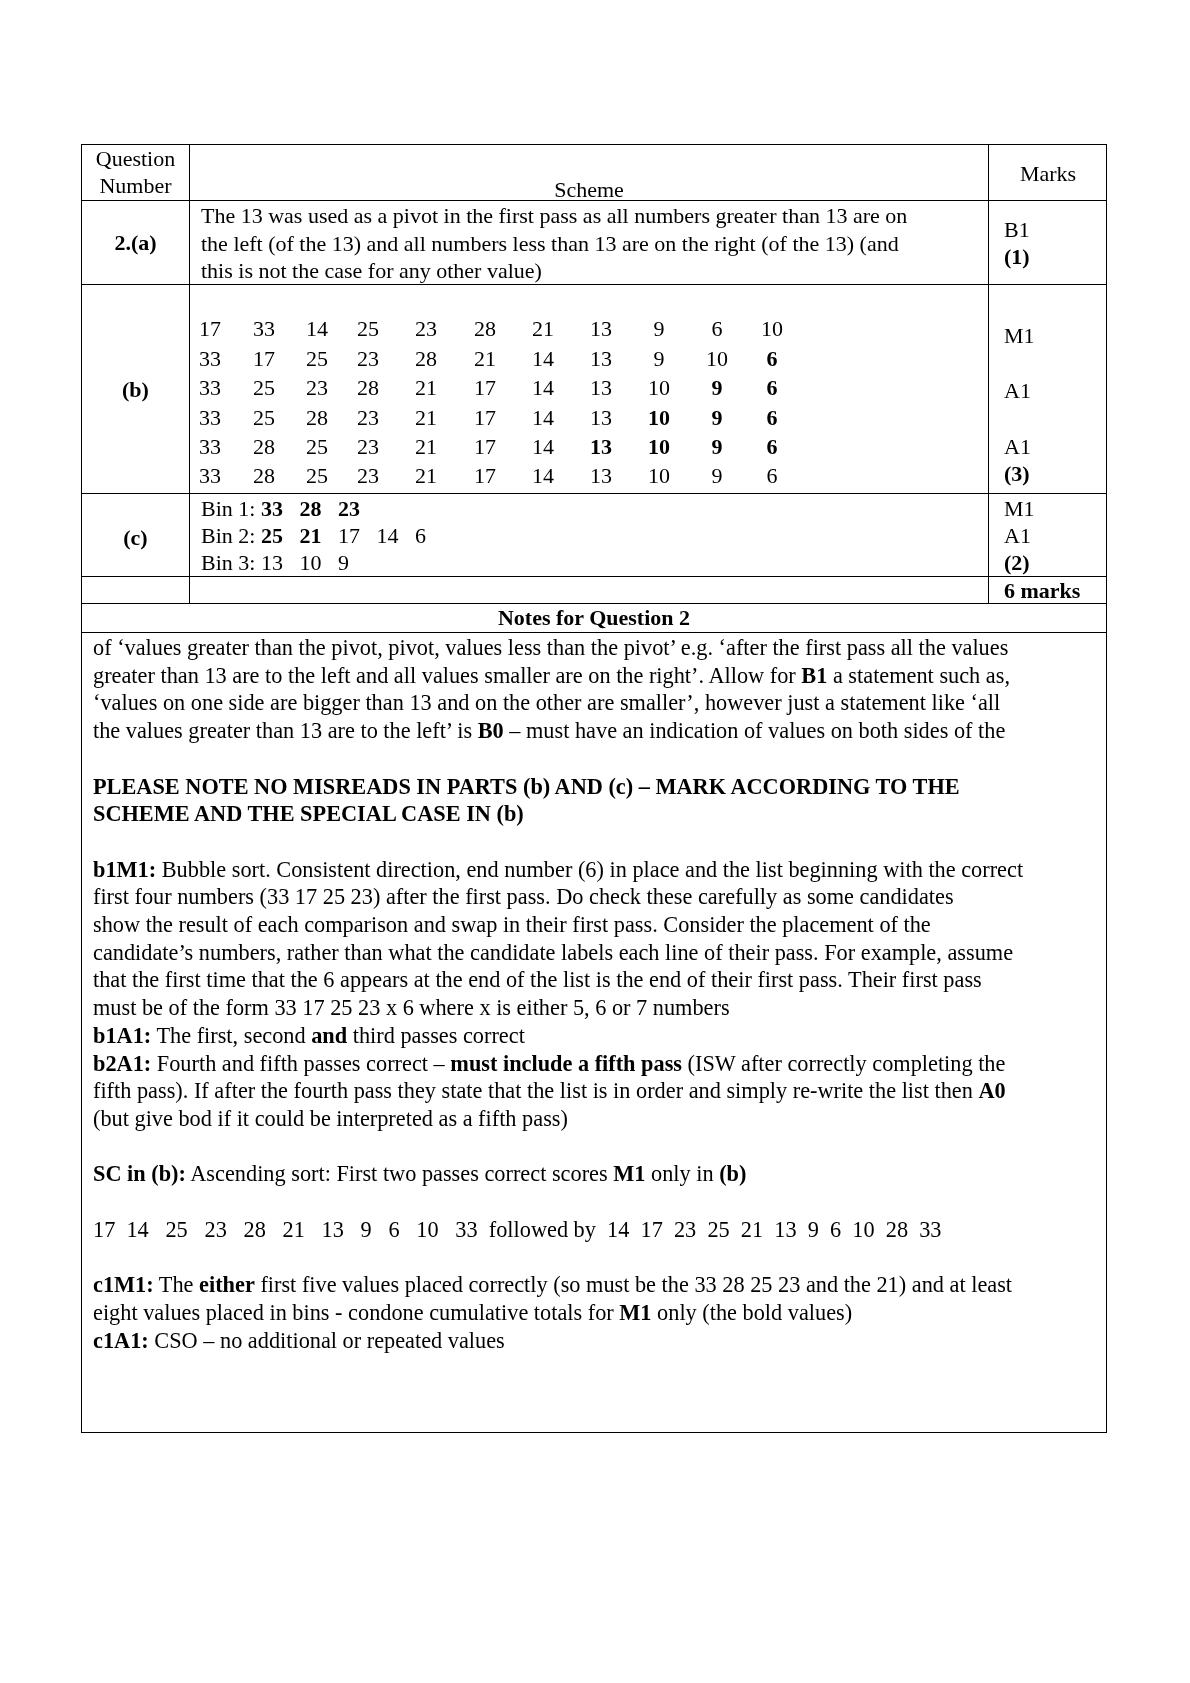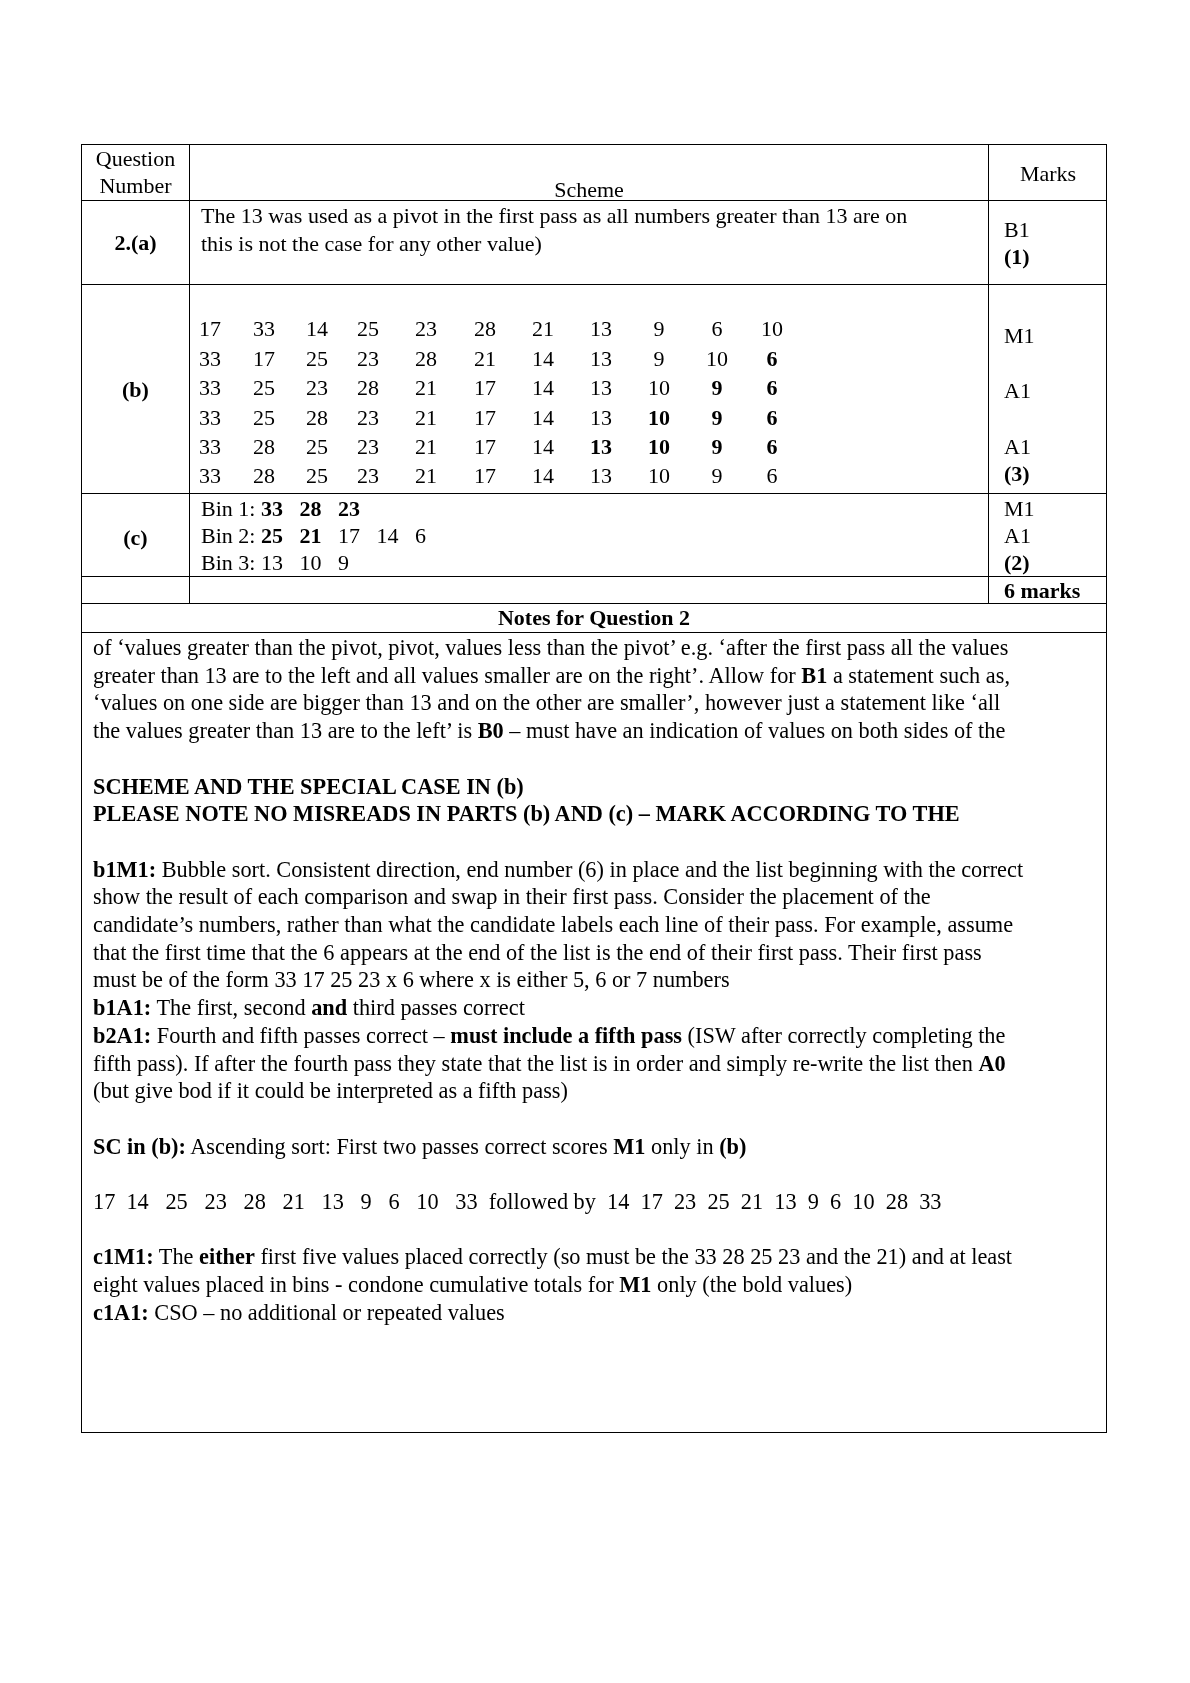--- a/index.html
+++ b/index.html
@@ -38,20 +38,21 @@
   <div class="cell-text center" style="left:82px; top:145px; width:107px; line-height:27px;">
     <div>Question</div>
     <div>Number</div>
   </div>
   <div class="cell-text center" style="left:190px; top:176px; width:798px;">Scheme</div>
   <div class="cell-text center" style="left:989px; top:160px; width:118px;">Marks</div>
 
   <div class="cell-text center b" style="left:82px; top:229px; width:107px;">2.(a)</div>
   <div class="cell-text" style="left:201px; top:202px; width:785px; line-height:27.5px;">
     <div>The 13 was used as a pivot in the first pass as all numbers greater than 13 are on</div>
+    <div>the left (of the 13) and all numbers less than 13 are on the right (of the 13) (and</div>
     <div>this is not the case for any other value)</div>
   </div>
   <div class="cell-text" style="left:1004px; top:216px; line-height:27px;">
     <div>B1</div>
     <div class="b">(1)</div>
   </div>
 
   <div class="cell-text center b" style="left:82px; top:376px; width:107px;">(b)</div>
   <div id="seq-container">
       <div class="seq-row" style="left: 0px; top: 314px;">
@@ -153,24 +154,25 @@
   <div class="cell-text b" style="left:1004px; top:577px;">6 marks</div>
 
   <div class="cell-text center b" style="left:82px; top:604px; width:1024px;">Notes for Question 2</div>
 
   <div class="notes" style="top:634px;">
     <p>of  ‘values greater than the pivot, pivot, values less than the pivot’ e.g. ‘after the first pass all the values</p>
     <p><span>greater than 13 are to the left and all values smaller are on the right’. Allow for </span><span class="b">B1</span><span> a statement such as,</span></p>
     <p>‘values on one side are bigger than 13 and on the other are smaller’,  however just a statement like ‘all</p>
     <p><span>the values greater than 13 are to the left’ is </span><span class="b">B0</span><span> – must have an indication of values on both sides of the</span></p>
     <div class="gap"></div>
+    <p class="b">PLEASE NOTE NO MISREADS IN PARTS (b) AND (c) – MARK ACCORDING TO THE</p>
     <p class="b">SCHEME AND THE SPECIAL CASE IN (b)</p>
-    <p class="b">PLEASE NOTE NO MISREADS IN PARTS (b) AND (c) – MARK ACCORDING TO THE</p>
     <div class="gap"></div>
     <p><span class="b">b1M1:</span><span> Bubble sort. Consistent direction, end number (6) in place and the list beginning with the correct</span></p>
+    <p>first four numbers (33  17  25   23) after the first pass. Do check these carefully as some candidates</p>
     <p>show the result of each comparison and swap in their first pass. Consider the placement of the</p>
     <p>candidate’s numbers, rather than what the candidate labels each line of their pass. For example, assume</p>
     <p>that the first time that the 6 appears at the end of the list is the end of their first pass. Their first pass</p>
     <p>must be of the form 33 17  25  23  x  6 where x is either 5, 6 or 7 numbers</p>
     <p><span class="b">b1A1:</span><span> The first, second </span><span class="b">and</span><span> third passes correct</span></p>
     <p><span class="b">b2A1:</span><span> Fourth and fifth passes correct – </span><span class="b">must include a fifth pass</span><span> (ISW after correctly completing the</span></p>
     <p><span>fifth pass). If after the fourth pass they state that the list is in order and simply re-write the list then </span><span class="b">A0</span></p>
     <p>(but give bod if it could be interpreted as a fifth pass)</p>
     <div class="gap"></div>
     <p><span class="b">SC in (b):</span><span> Ascending sort: First two passes correct scores </span><span class="b">M1</span><span> only in </span><span class="b">(b)</span></p>

